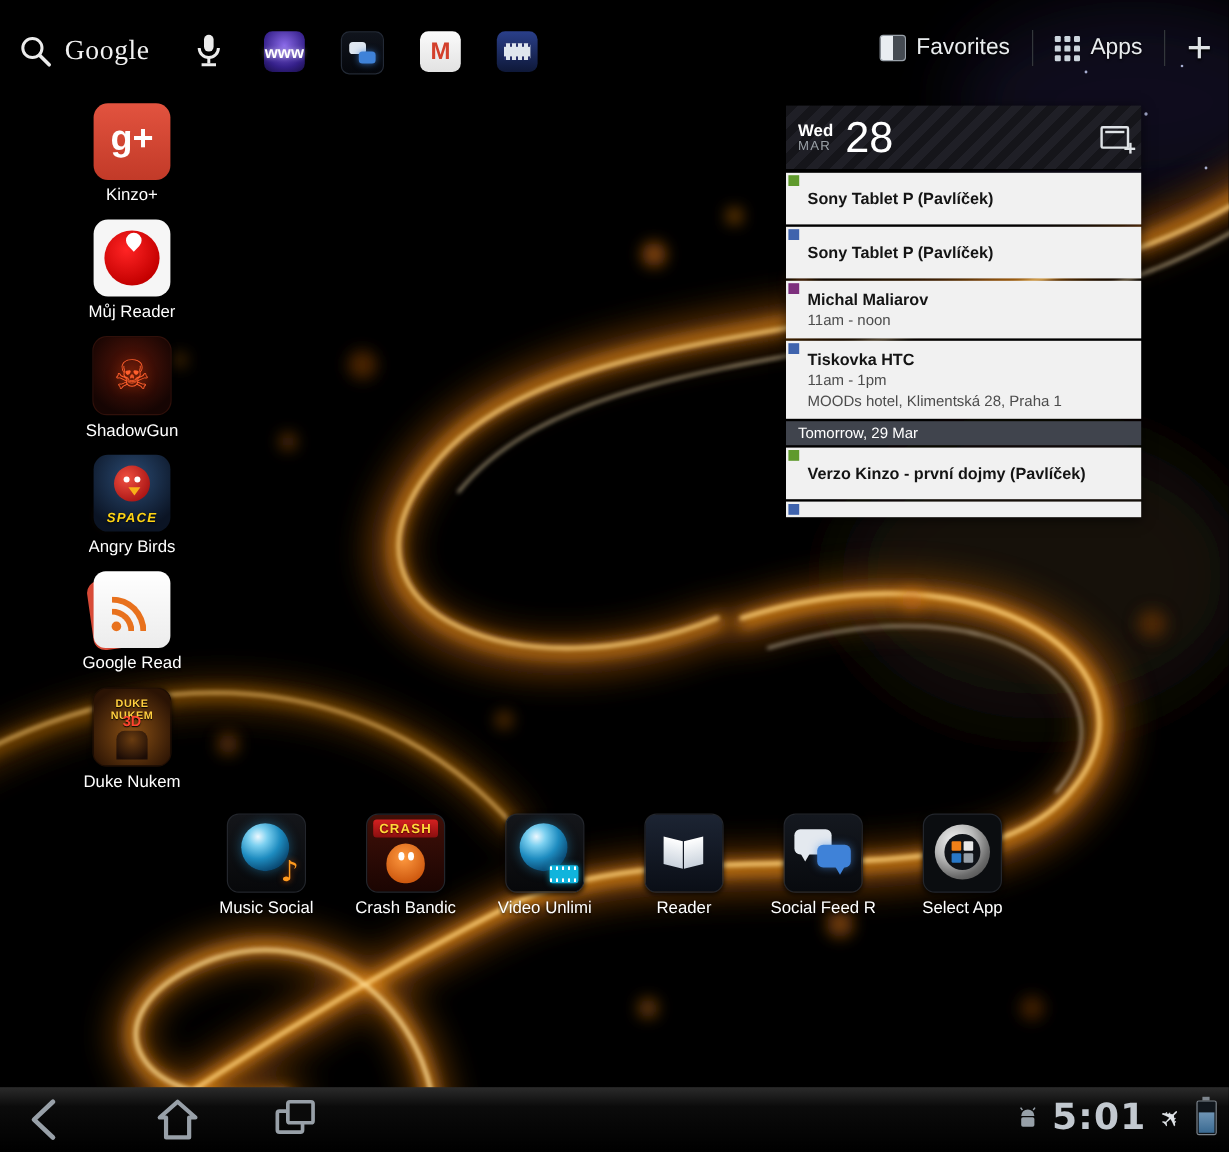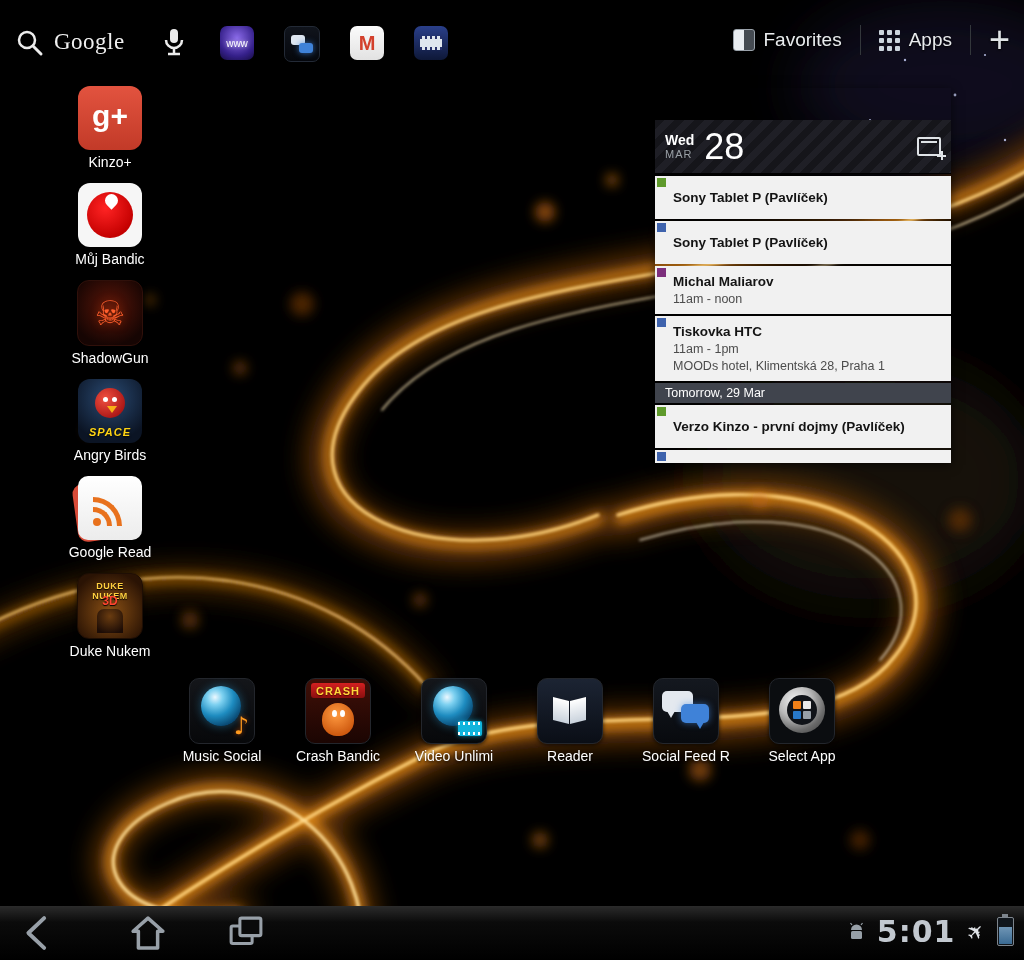--- a/index.html
+++ b/index.html
@@ -12,21 +12,21 @@
 
   
   #topbar { position:absolute; top:0; left:0; width:100%; height:56px; z-index:5;margin-top:15px; }
   .search-widget { position:absolute; left:14px; top:12px; display:flex; align-items:center; gap:10px; cursor:pointer; }
   .google-logo { font-family:"Liberation Serif", serif; font-size:23px; color:#f1f1f1; letter-spacing:.5px; text-shadow:0 1px 2px #000; }
   .mic-button { position:absolute; left:163px; top:12px; cursor:pointer; }
   .shortcut-row { position:absolute; left:220px; top:11px; display:flex; gap:30px; }
   .sc { width:34px; height:34px; border-radius:7px; position:relative; box-shadow:0 1px 3px rgba(0,0,0,.7); cursor:pointer; }
   .sc-glyph { position:absolute; inset:0; display:flex; align-items:center; justify-content:center; }
   .sc-browser { background:radial-gradient(circle at 50% 35%, #8a6ae8, #35208a 65%, #160d42); }
-  .sc-browser .sc-glyph { color:#fff; font-size:10px; font-weight:normal; text-shadow:0 0 4px rgba(255,255,255,.6); }
+  .sc-browser .sc-glyph { color:#fff; font-size:14px; font-weight:bold; text-shadow:0 0 4px rgba(255,255,255,.6); }
   .sc-social { background:linear-gradient(180deg,#10141c,#05070c); border:1px solid #232a36; }
   .mini-bub1 { position:absolute; left:6px; top:8px; width:14px; height:10px; background:#dfe7f0; border-radius:3px; }
   .mini-bub2 { position:absolute; left:14px; top:16px; width:14px; height:10px; background:#3f82d8; border-radius:3px; box-shadow:0 0 6px rgba(63,130,216,.8); }
   .sc-gmail { background:linear-gradient(180deg,#fbfbfb,#e2e2e2); }
   .sc-gmail .sc-glyph { color:#d3402c; font-size:20px; font-weight:bold; }
   .sc-movies { background:linear-gradient(180deg,#2a3f8a,#0e1838); }
   .movies-strip { position:absolute; left:6px; top:10px; width:22px; height:14px; background:#dfe6ee; border-radius:2px; }
   .movies-strip::before,.movies-strip::after { content:""; position:absolute; left:0; right:0; height:3px;
     background:repeating-linear-gradient(90deg,#26306a 0 2px, transparent 2px 5px); }
   .movies-strip::before { top:0; } .movies-strip::after { bottom:0; }
@@ -109,21 +109,21 @@
   .ic-socfeed { background:linear-gradient(180deg,#14181f,#080a0e); }
   .soc-back { position:absolute; left:8px; top:12px; width:31px; height:21px; background:#e4e9ef; border-radius:5px; }
   .soc-back::after { content:""; position:absolute; left:5px; bottom:-6px; width:0; height:0; border-left:4px solid transparent; border-right:4px solid transparent; border-top:7px solid #e4e9ef; }
   .soc-front { position:absolute; left:27px; top:25px; width:28px; height:19px; background:#3f82d8; border-radius:5px; box-shadow:0 0 7px rgba(70,140,230,.6); }
   .soc-front::after { content:""; position:absolute; right:5px; bottom:-6px; width:0; height:0; border-left:4px solid transparent; border-right:4px solid transparent; border-top:7px solid #3f82d8; }
 
   
   #calendar { position:absolute; left:655px; top:88px; width:296px; z-index:4; box-shadow:0 2px 10px rgba(0,0,0,.6); }
   .cal-header { height:54px; display:flex; align-items:center; padding:0 10px; box-sizing:border-box;
     background:repeating-linear-gradient(135deg, #15151a 0 7px, #1f1f26 7px 14px);
-    border-bottom:1px solid #000; cursor:pointer;margin-top:32px; }
+    border-bottom:1px solid #000; cursor:pointer; }
   .cal-daymonth { display:flex; flex-direction:column; margin-right:10px; line-height:1.15; }
   .cal-day { font-size:14px; font-weight:bold; color:#fff; }
   .cal-month { font-size:11px; color:#9aa0a6; letter-spacing:1px; }
   .cal-date { font-size:36px; font-weight:300; color:#fff; line-height:1; }
   .newevt { margin-left:auto; position:relative; width:20px; height:15px; border:2px solid #dfe3e7; border-radius:2px; cursor:pointer; }
   .newevt::before { content:""; position:absolute; left:2px; top:2px; right:2px; height:2px; background:#dfe3e7; }
   .ne-plus { position:absolute; right:-7px; bottom:-6px; width:9px; height:9px; }
   .ne-plus::before { content:""; position:absolute; left:4px; top:0; width:2px; height:9px; background:#dfe3e7; }
   .ne-plus::after { content:""; position:absolute; left:0; top:4px; width:9px; height:2px; background:#dfe3e7; }
   .cal-row { position:relative; background:#f1f1f1; margin-top:2px; padding:8px 10px 8px 18px; cursor:pointer; }
@@ -281,21 +281,21 @@
         <span class="gplus-glyph">g+</span>
       </div>
       <div class="app-label">Kinzo+</div>
     </div>
 
     <div class="app">
       <div class="icon64 ic-voda">
         <span class="voda-circle"></span>
         <span class="voda-drop"></span>
       </div>
-      <div class="app-label">Můj Bandic</div>
+      <div class="app-label">Můj Reader</div>
     </div>
 
     <div class="app">
       <div class="icon64 ic-shadow">
         <span class="shadow-glyph">☠</span>
       </div>
       <div class="app-label">ShadowGun</div>
     </div>
 
     <div class="app">

